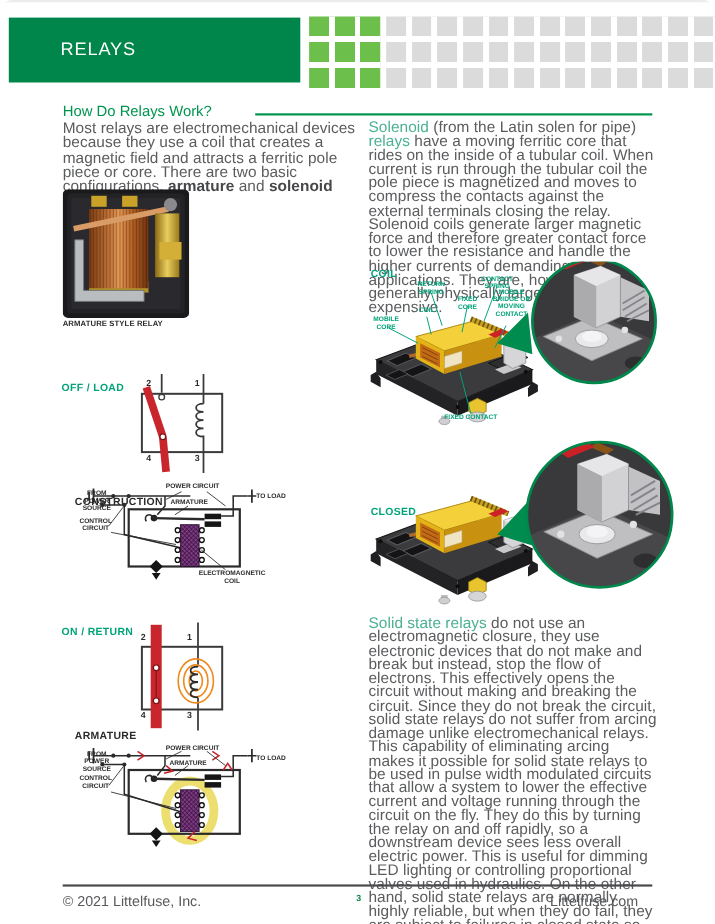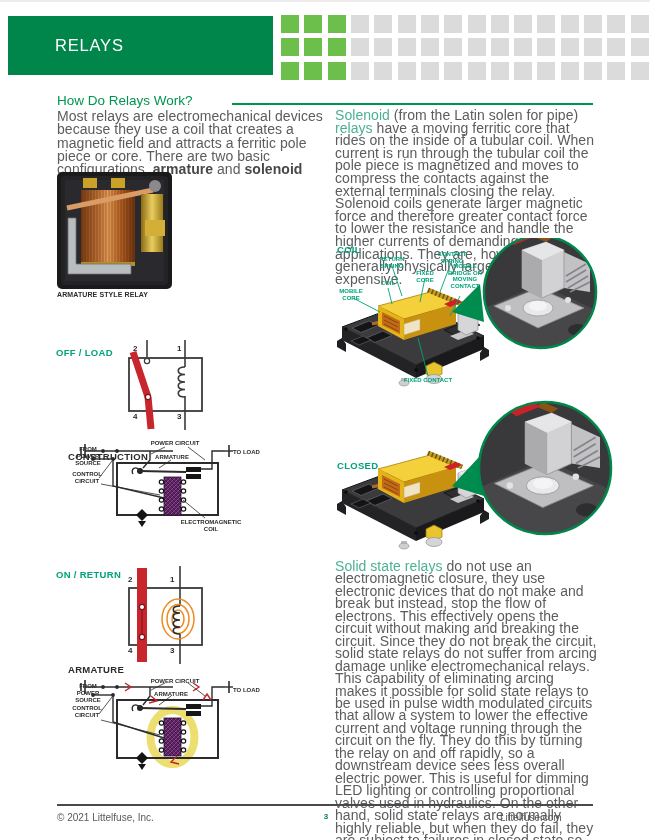--- a/index.html
+++ b/index.html
@@ -1,17 +1,17 @@
 <!DOCTYPE html>
 <html><head>
 <meta charset="utf-8">
 <style>
   html,body{margin:0;padding:0;background:#fff;}
   .page{position:relative;width:650px;height:840px;background:#fff;overflow:hidden;
-        font-family:"Liberation Sans",sans-serif;}
+        font-family:"Liberation Sans",sans-serif;border-radius:11px;}
   .abs{position:absolute;}
   
   .top-edge{position:absolute;left:0;top:0;width:650px;height:2px;background:#ECECEC;}
   .hdr-bar{position:absolute;left:8px;top:16px;width:265px;height:59px;background:#00854A;}
   .hdr-title{display:block;padding-left:47px;line-height:59px;color:#FFFFFF;font-size:16.5px;
              letter-spacing:0.8px;font-weight:400;}
   .sq{position:absolute;top:15px;height:64.6px;
       background:
         repeating-linear-gradient(to right, transparent 0 18px, #fff 18px 23.3px),
         repeating-linear-gradient(to bottom, transparent 0 18px, #fff 18px 23.3px);}
@@ -27,21 +27,21 @@
   .sec-label{position:absolute;font-size:9.5px;font-weight:bold;color:#00A37A;letter-spacing:0.3px;}
   .diag-title{position:absolute;font-size:9.5px;font-weight:bold;color:#2B2B2C;letter-spacing:0.3px;}
   .lbl{position:absolute;font-size:6px;line-height:6.8px;font-weight:bold;color:#2B2B2C;
        white-space:pre-line;text-align:center;transform:translateX(-50%);}
   .lbl-left{transform:none;text-align:left;}
   .glbl{position:absolute;font-size:6px;line-height:6.6px;font-weight:bold;color:#00A37A;
         white-space:pre-line;text-align:center;transform:translateX(-50%);}
   .term{position:absolute;font-size:8px;font-weight:bold;color:#2B2B2C;}
   
   .foot-rule{position:absolute;left:57px;top:804px;width:536px;height:2px;background:#4A4A4C;}
-  .foot-txt{position:absolute;top:812px;font-size:10px;color:#58595B;}
+  .foot-txt{position:absolute;top:812px;font-size:13px;color:#58595B;}
   .foot-page{position:absolute;top:812px;left:318px;width:16px;text-align:center;
              font-size:8px;font-weight:bold;color:#00854A;}
 </style>
 </head>
 <body>
 
 <svg width="0" height="0" style="position:absolute" aria-hidden="true">
   <defs>
     <linearGradient id="copGrad" x1="0" y1="0" x2="1" y2="0">
       <stop offset="0" stop-color="#7A3C12"></stop>

